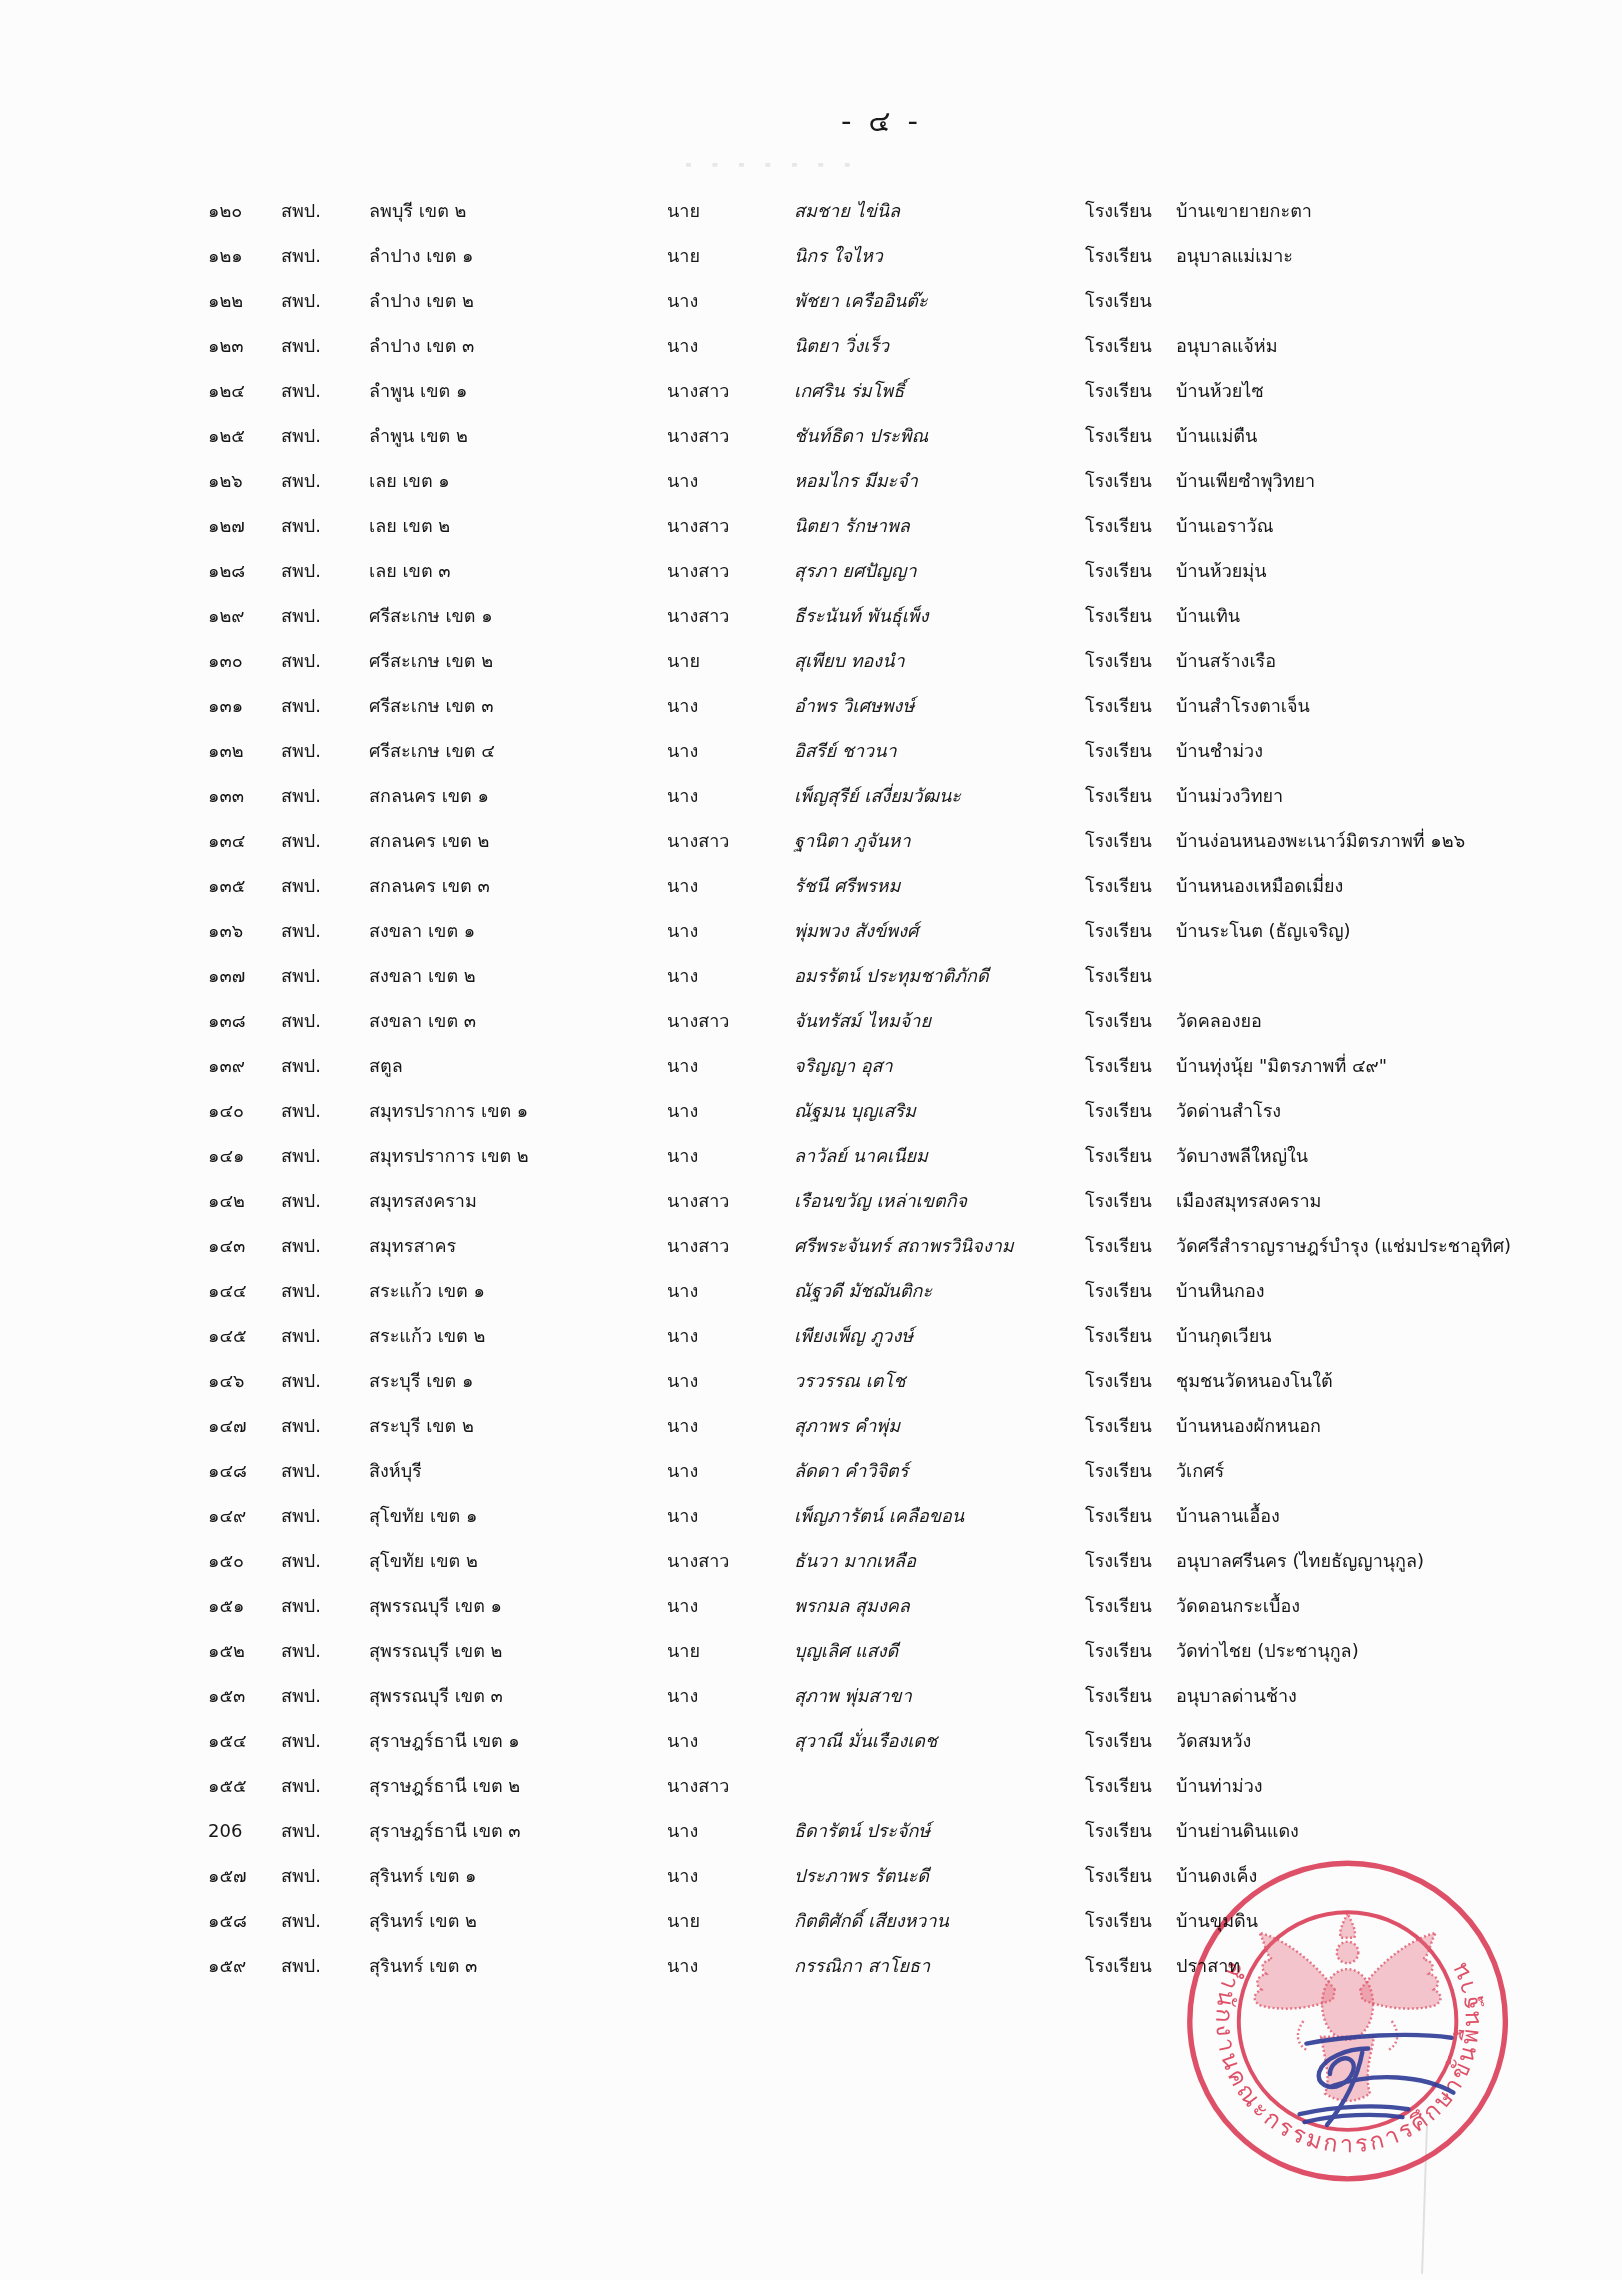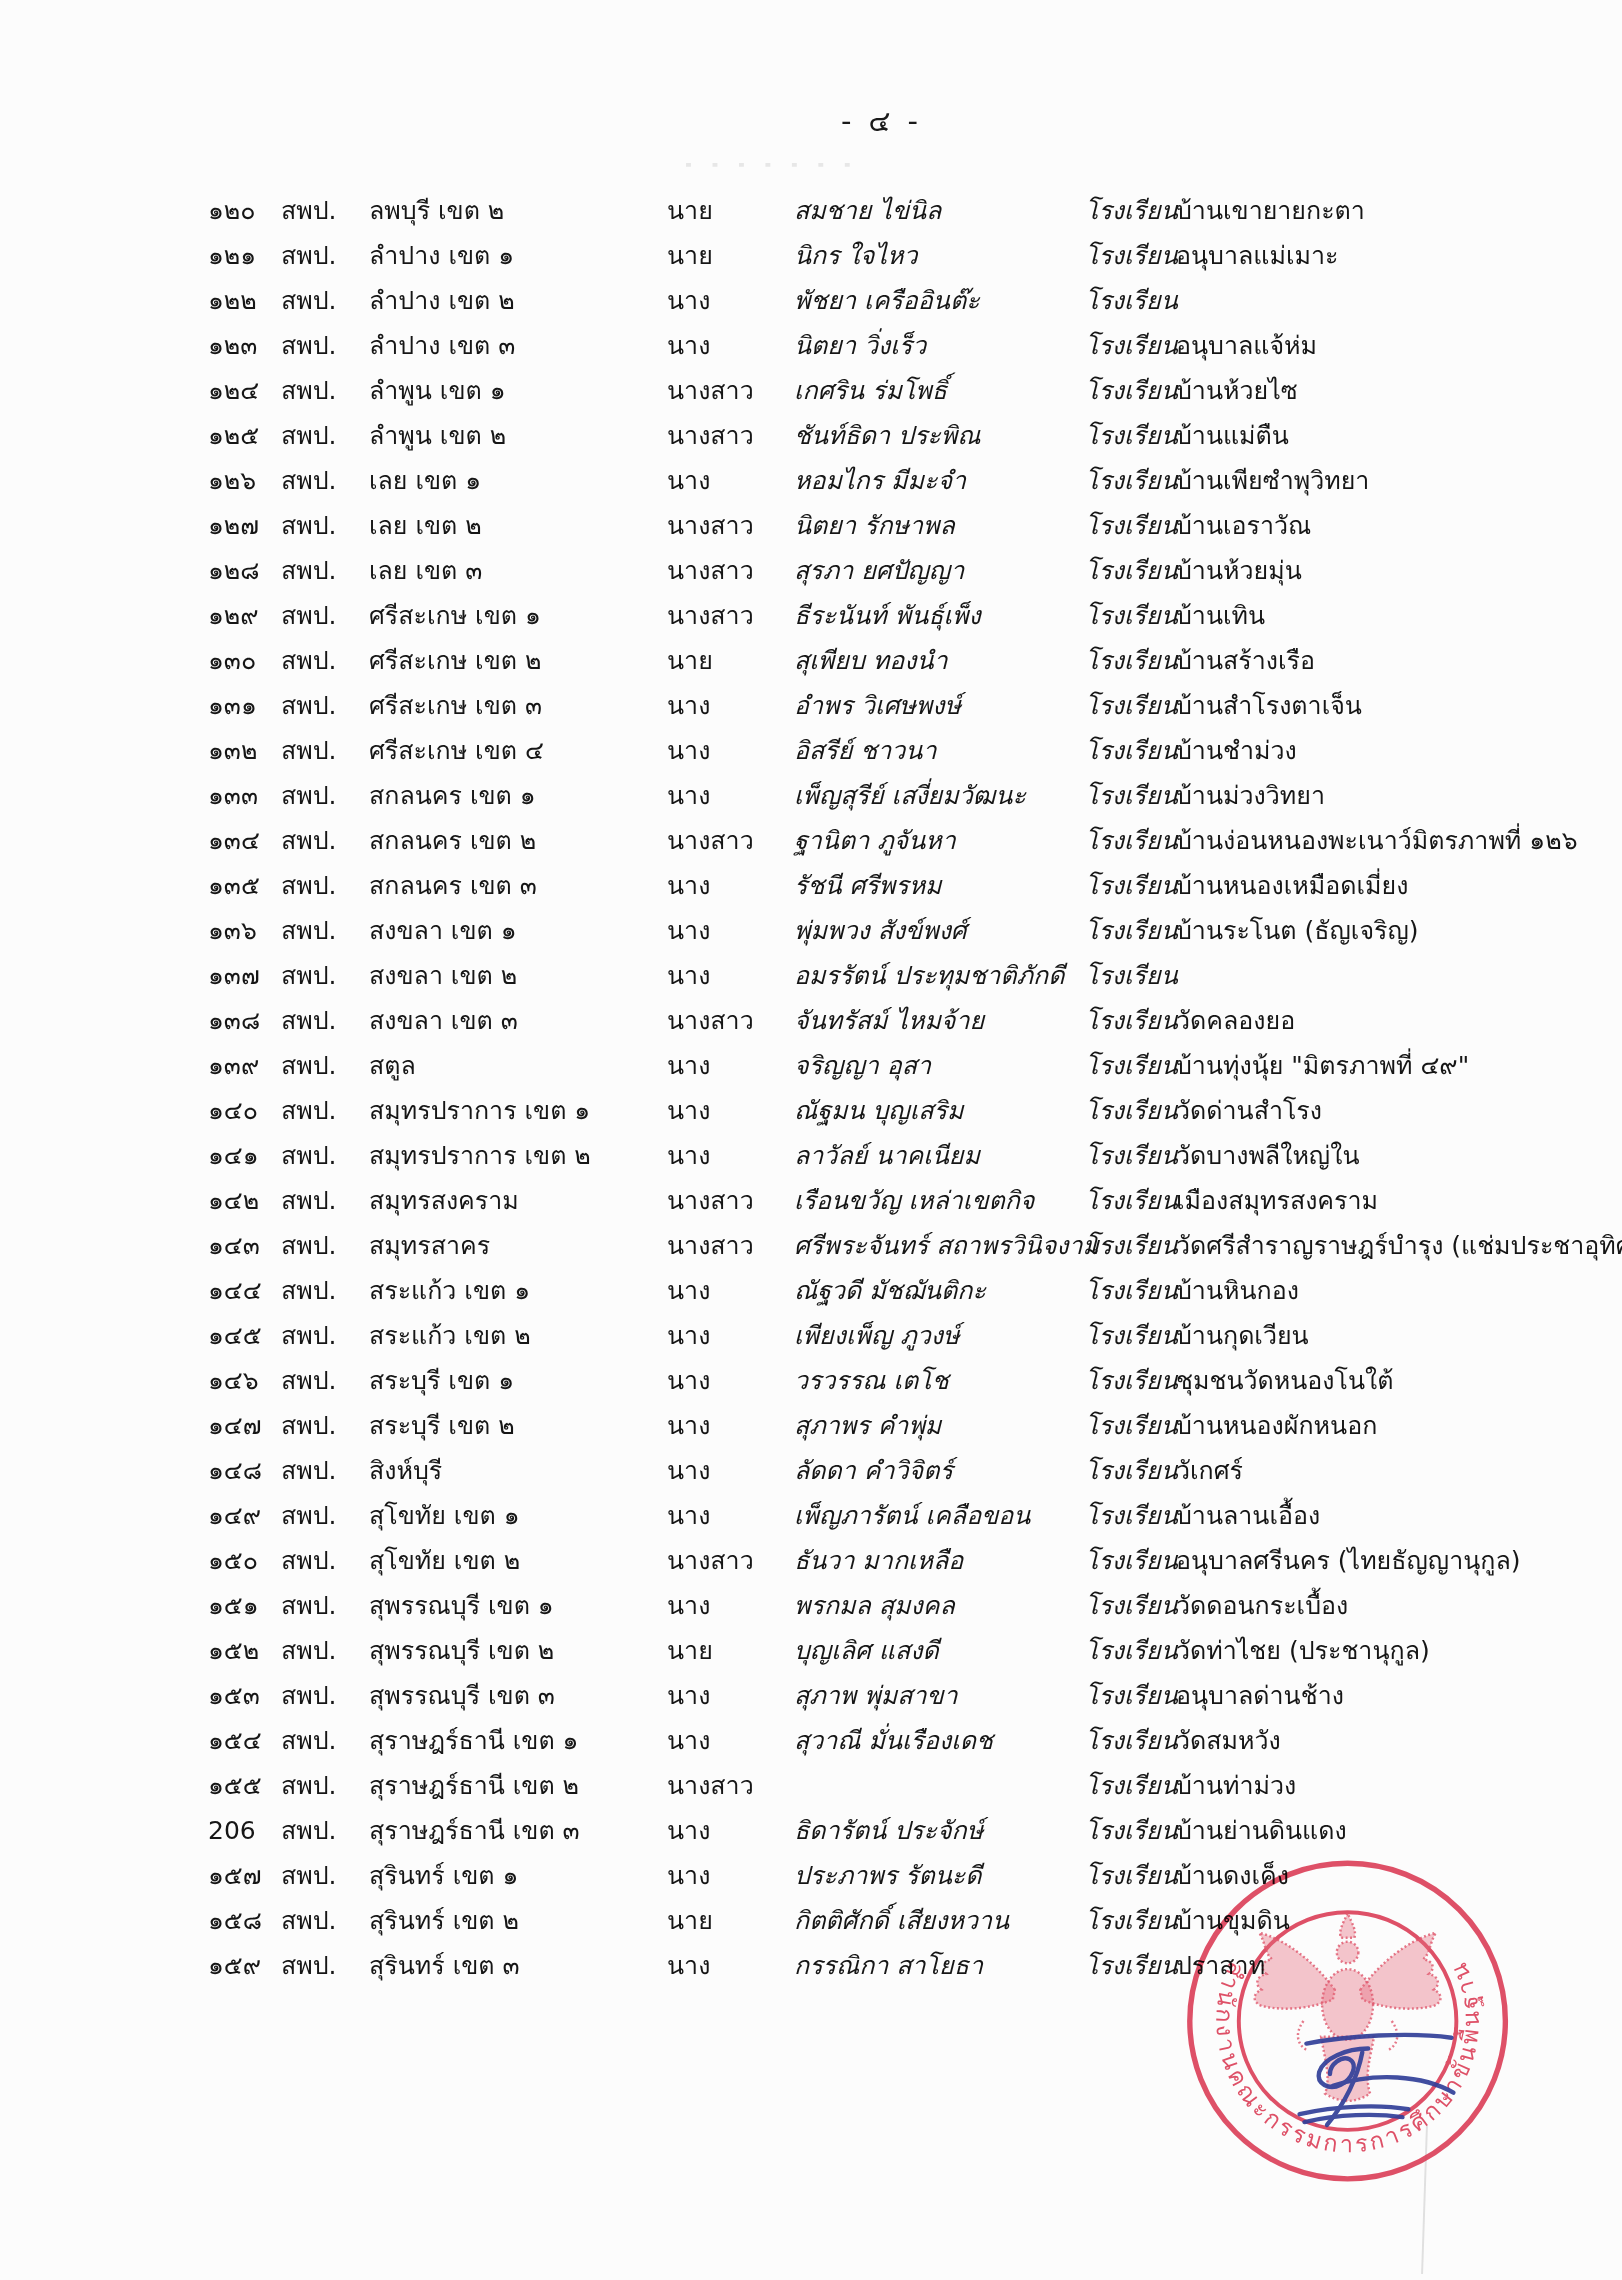--- a/index.html
+++ b/index.html
@@ -5,28 +5,28 @@
   html,body{margin:0;padding:0;background:#e9e9e9;}
   .page{
     position:relative;width:1622px;height:2281px;background:#fcfcfc;
     font-family:"DejaVu Sans",sans-serif;color:#161616;overflow:hidden;
   }
   .page-number{
     position:absolute;left:841px;top:98px;font-size:29px;letter-spacing:3.9px;
     color:#1a1a1a;white-space:nowrap;
   }
   .roster{position:absolute;left:0;top:188px;width:1622px;}
-  .row{position:relative;height:45px;line-height:45px;font-size:25px;white-space:nowrap;}
+  .row{position:relative;height:45px;line-height:45px;font-size:18px;white-space:nowrap;}
   .cell{position:absolute;top:0;}
   .c-no{left:208px;}
   .c-org{left:281px;}
   .c-district{left:369px;}
   .c-title{left:667px;}
   .c-name{left:794px;font-style:italic;}
-  .c-school-label{left:1085px;font-style:italic;}
+  .c-school-label{left:1085px;}
   .c-school{left:1176px;}
   .overlay{position:absolute;left:0;top:0;pointer-events:none;}
   .stamp-layer{mix-blend-mode:multiply;}
 </style>
 </head>
 <body>
 
 <div class="page">
 
   <div class="page-number">- ๔ -</div>

